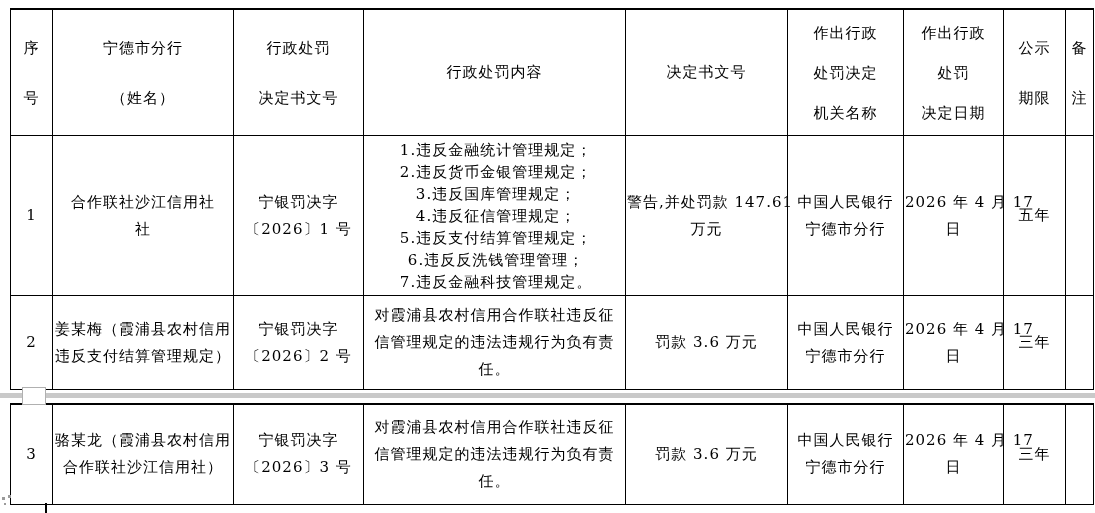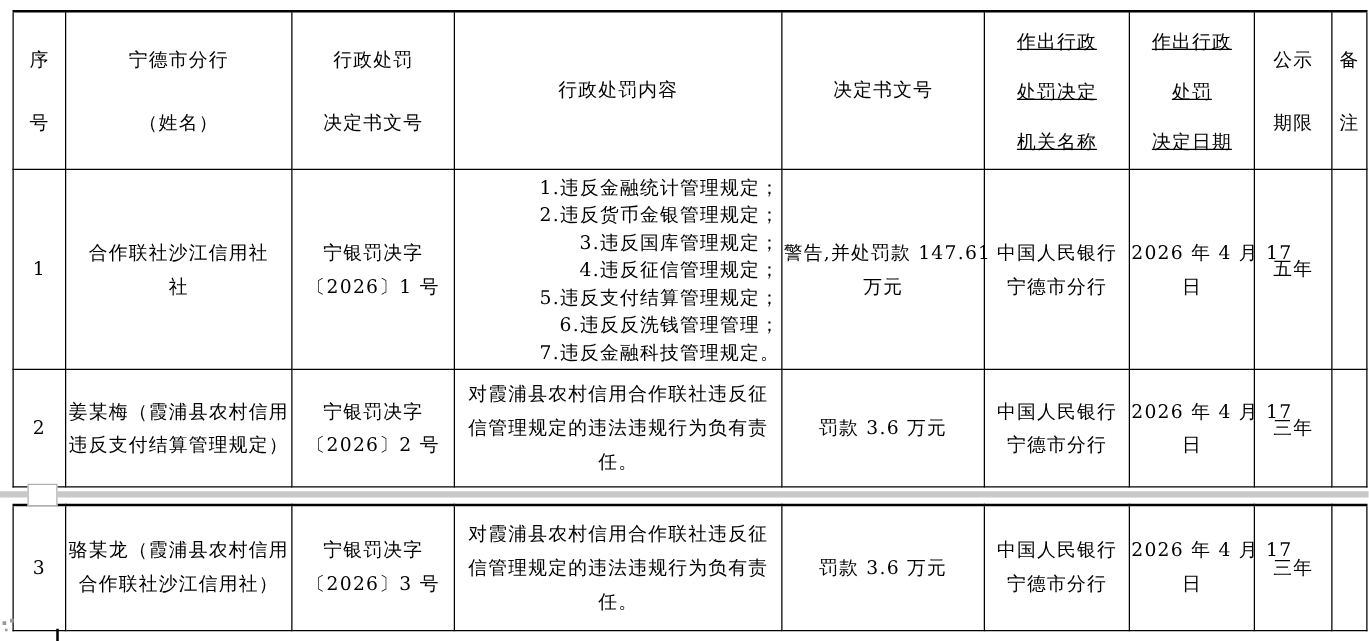--- a/index.html
+++ b/index.html
@@ -42,25 +42,25 @@
   .col-date    { width: 100px; }
   .col-period  { width: 62px; }
   .col-remarks { width: 28px; }
   
   .r-header { height: 125px; }
   .r-1 { height: 160px; }
   .r-2 { height: 94px; }
   .r-3 { height: 100px; }
   
   th.h2 { line-height: 50px; }
-  th.h3 { line-height: 40px; text-decoration: underline; }
+  th.h3 { line-height: 40px; }
   th.h1 { line-height: 125px; }
   td { line-height: 27px; }
   td.cell-violation-list {
-    text-align: right;
+    text-align: center;
     line-height: 22px;
     padding-left: 4px;
   }
   
   .page-break-strip {
     position: absolute;
     left: 0; top: 393px;
     width: 1095px; height: 5px;
     background: #c9c9c9;
     z-index: 2;

